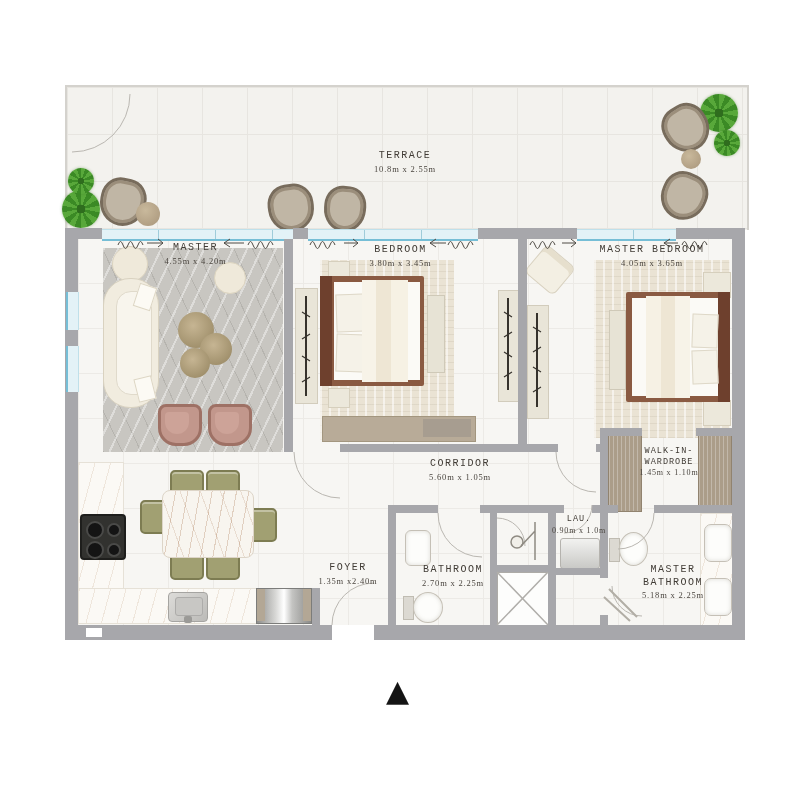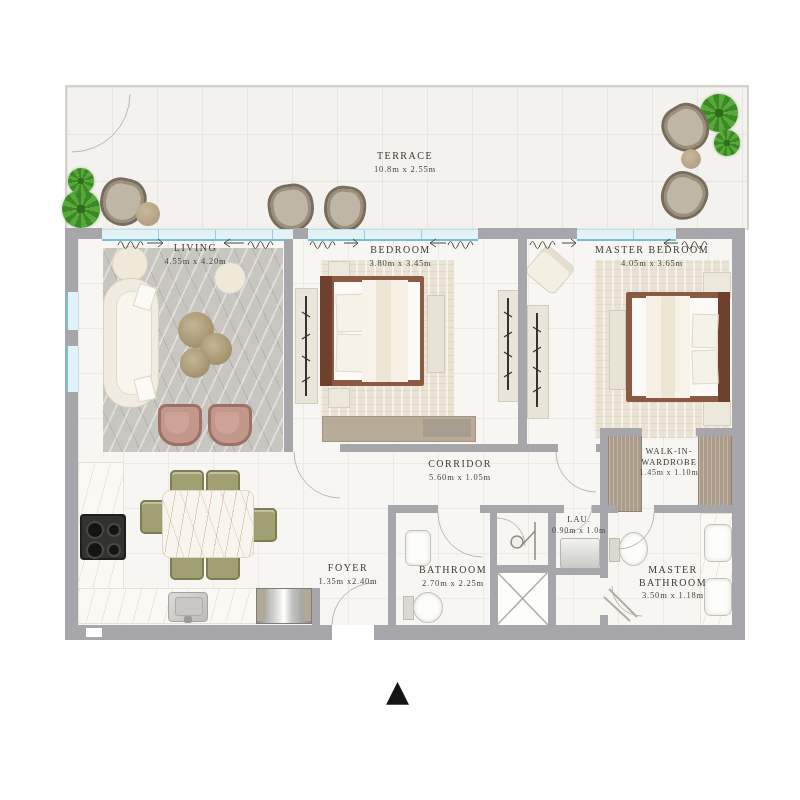--- a/index.html
+++ b/index.html
@@ -48,21 +48,21 @@
   .dchair{background:#a1a072;border:2px solid #7d7c52;border-radius:5px;
           box-shadow:inset 0 2px 0 rgba(255,255,255,.35);}
   .cream-box{background:#ece8db;border:1px solid #d6cfbd;}
   .bench{background:#e7e3d5;border:1px solid #cfc9b8;}
   .closet{background:#e9e5d8;border:1px solid #d2ccbc;}
   .wardrobe-unit{background-color:#ab9d89;border:1px solid #91836f;
     background-image:repeating-linear-gradient(90deg,rgba(255,255,255,.28) 0 1px,transparent 1px 4px);}
   .white-fix{background:#fdfdfb;border:1px solid #c5c0b6;box-shadow:inset 0 0 4px rgba(120,115,100,.25);}
   
   .lbl{position:absolute;text-align:center;color:#403b35;z-index:6;line-height:1.25;}
-  .lbl .nm{display:block;font-size:10px;letter-spacing:1.5px;}
+  .lbl .nm{display:block;font-size:10px;letter-spacing:1.5px;font-family:Liberation Mono, monospace;}
   .lbl .dm{display:block;font-size:8.5px;letter-spacing:.8px;margin-top:1px;color:#4a453f;}
   .lbl.sm .nm{font-size:8.5px;letter-spacing:1px;}
   .lbl.sm .dm{font-size:8px;}
   .overlay{position:absolute;left:0;top:0;z-index:4;pointer-events:none;}
   .compass{position:absolute;color:#141414;font-size:30px;z-index:6;
            font-family:"DejaVu Sans",sans-serif;line-height:1;}
 </style>
 </head>
 <body>
 
@@ -260,21 +260,21 @@
     <g fill="none" stroke="#b0aeaa" stroke-width="1.5">
       <path d="M497 572 L548 625 M548 572 L497 625"></path>
     </g>
   </svg>
 
   <div class="lbl" style="left:320px;top:150px;width:170px;">
     <span class="nm">TERRACE</span>
     <span class="dm">10.8m x 2.55m</span>
   </div>
   <div class="lbl" style="left:128px;top:242px;width:135px;">
-    <span class="nm">LIVING</span>
+    <span class="nm">MASTER</span>
     <span class="dm">4.55m x 4.20m</span>
   </div>
   <div class="lbl" style="left:328px;top:244px;width:145px;">
     <span class="nm">BEDROOM</span>
     <span class="dm">3.80m x 3.45m</span>
   </div>
   <div class="lbl" style="left:562px;top:244px;width:180px;">
     <span class="nm">MASTER BEDROOM</span>
     <span class="dm">4.05m x 3.65m</span>
   </div>
@@ -293,18 +293,18 @@
   <div class="lbl" style="left:306px;top:562px;width:84px;">
     <span class="nm">FOYER</span>
     <span class="dm">1.35m x2.40m</span>
   </div>
   <div class="lbl" style="left:408px;top:564px;width:90px;">
     <span class="nm">BATHROOM</span>
     <span class="dm">2.70m x 2.25m</span>
   </div>
   <div class="lbl" style="left:632px;top:564px;width:82px;">
     <span class="nm">MASTER BATHROOM</span>
-    <span class="dm">3.50m x 1.18m</span>
+    <span class="dm">5.18m x 2.25m</span>
   </div>
 
   <div class="compass" style="left:386px;top:676px;">▲</div>
 
 </div>
 
 </body></html>

